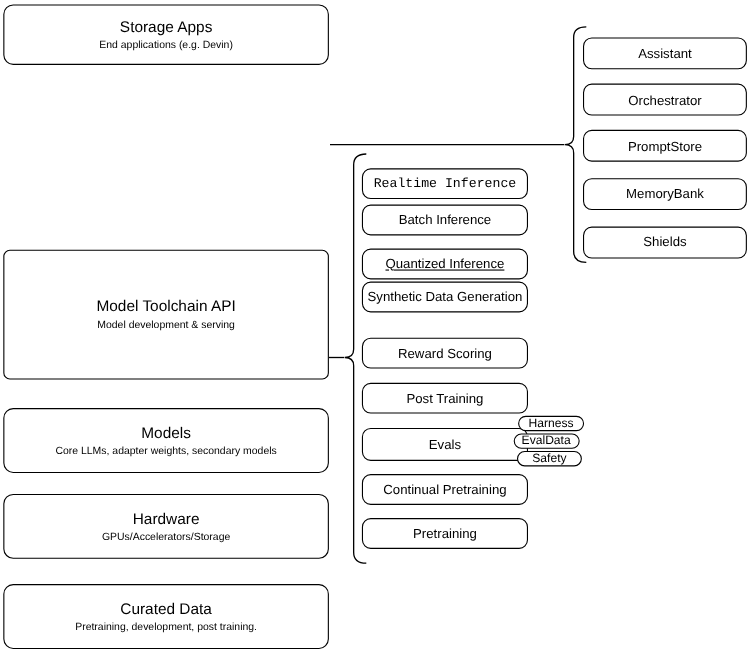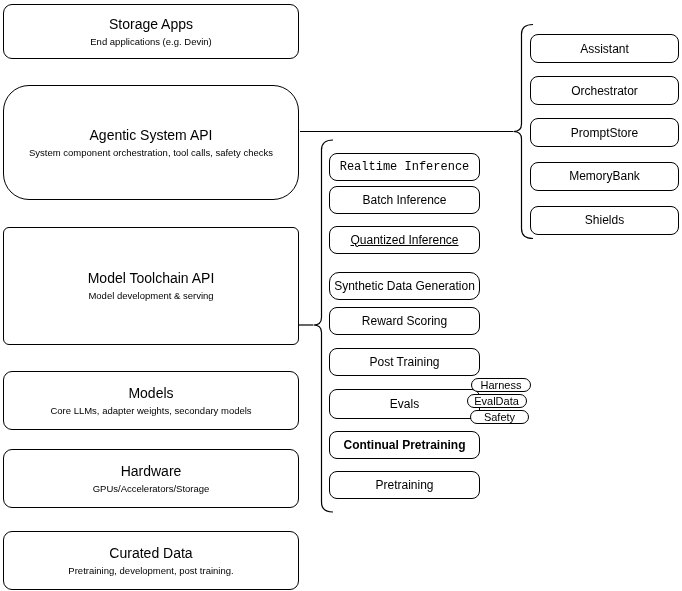--- a/index.html
+++ b/index.html
@@ -59,24 +59,20 @@
     <line x1="299" y1="325" x2="313" y2="325" stroke="#000" stroke-width="1.2"></line>
     <path d="M 333 140 Q 321.5 140 321.5 150 L 321.5 317.5 Q 321.5 325 313.5 325 Q 321.5 325 321.5 332.5 L 321.5 502 Q 321.5 512 333 512" fill="none" stroke="#000" stroke-width="1.2"></path>
     <path d="M 533 24.5 Q 521.5 24.5 521.5 34 L 521.5 124 Q 521.5 131.5 513.5 131.5 Q 521.5 131.5 521.5 139 L 521.5 228.5 Q 521.5 238.5 533 238.5" fill="none" stroke="#000" stroke-width="1.2"></path>
   </svg>
 
   <div class="node layer" style="top:4px; height:55px; border-radius:9px;">
     <div class="title">Storage Apps</div>
     <div class="sub">End applications (e.g. Devin)</div>
   </div>
 
-  <div class="node layer" style="top:85px; height:115px; border-radius:26px;">
-    <div class="title">Agentic System API</div>
-    <div class="sub">System component orchestration, tool calls, safety checks</div>
-  </div>
 
   <div class="node layer" style="top:227px; height:118px; border-radius:6px;">
     <div class="title">Model Toolchain API</div>
     <div class="sub">Model development &amp; serving</div>
   </div>
 
   <div class="node layer" style="top:371px; height:59px; border-radius:9px;">
     <div class="title">Models</div>
     <div class="sub">Core LLMs, adapter weights, secondary models</div>
   </div>
@@ -93,33 +89,33 @@
 
   <div class="node mid" style="top:153px;font-family:Liberation Mono, monospace;">
     <span>Realtime Inference</span>
   </div>
   <div class="node mid" style="top:185.5px;">
     <span>Batch Inference</span>
   </div>
   <div class="node mid" style="top:225.5px;text-decoration:underline;">
     <span>Quantized Inference</span>
   </div>
-  <div class="node mid" style="top:272px;border-radius:10px;">
+  <div class="node mid" style="top:256px;">
     <span>Synthetic Data Generation</span>
   </div>
   <div class="node mid" style="top:306.5px;">
     <span>Reward Scoring</span>
   </div>
   <div class="node mid" style="top:347.5px;">
     <span>Post Training</span>
   </div>
   <div class="node mid" style="top:389px; height:30px;">
     <span>Evals</span>
   </div>
-  <div class="node mid" style="top:430.5px;font-weight:bold;">
+  <div class="node mid" style="top:430.5px;">
     <span>Continual Pretraining</span>
   </div>
   <div class="node mid" style="top:471px;">
     <span>Pretraining</span>
   </div>
 
   <div class="pill" style="left:471px; top:377.5px; width:60px;">
     <span>Harness</span>
   </div>
   <div class="pill" style="left:466.5px; top:393.5px; width:60px;">

